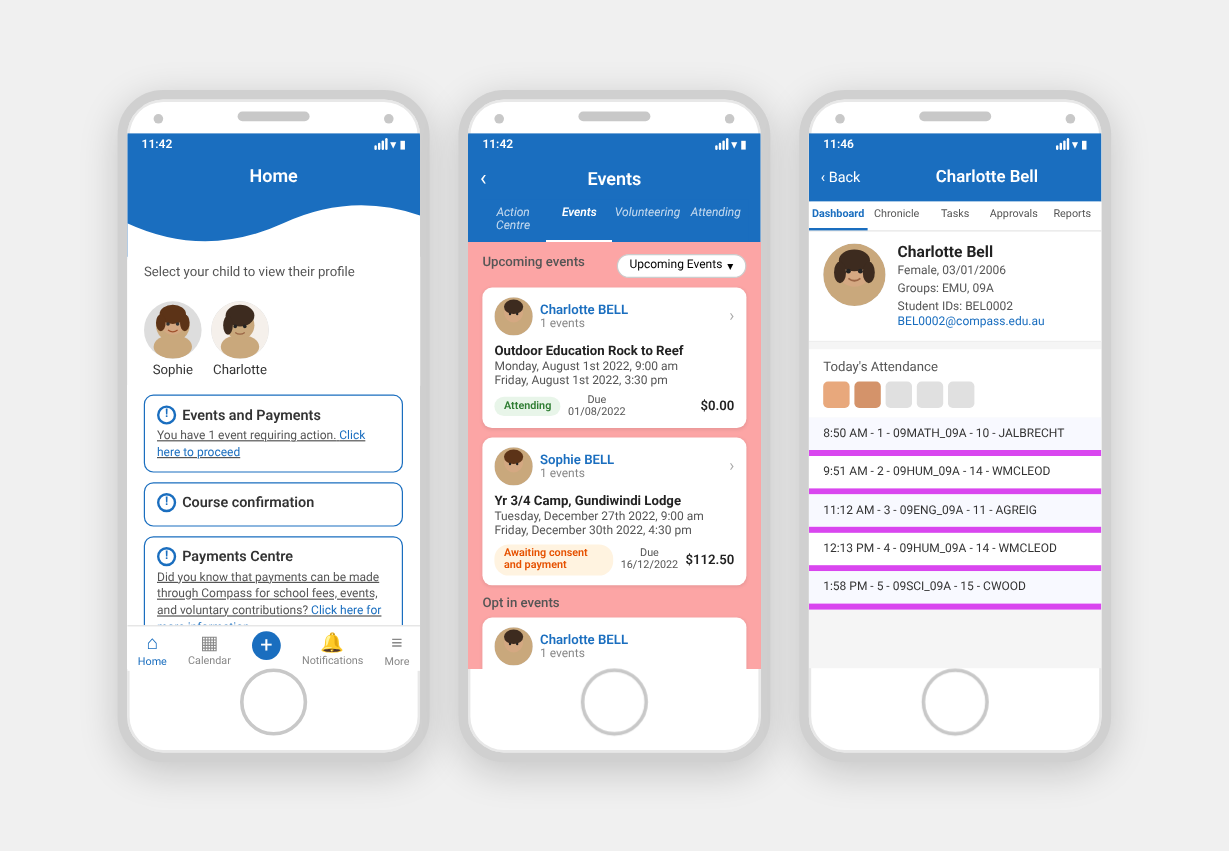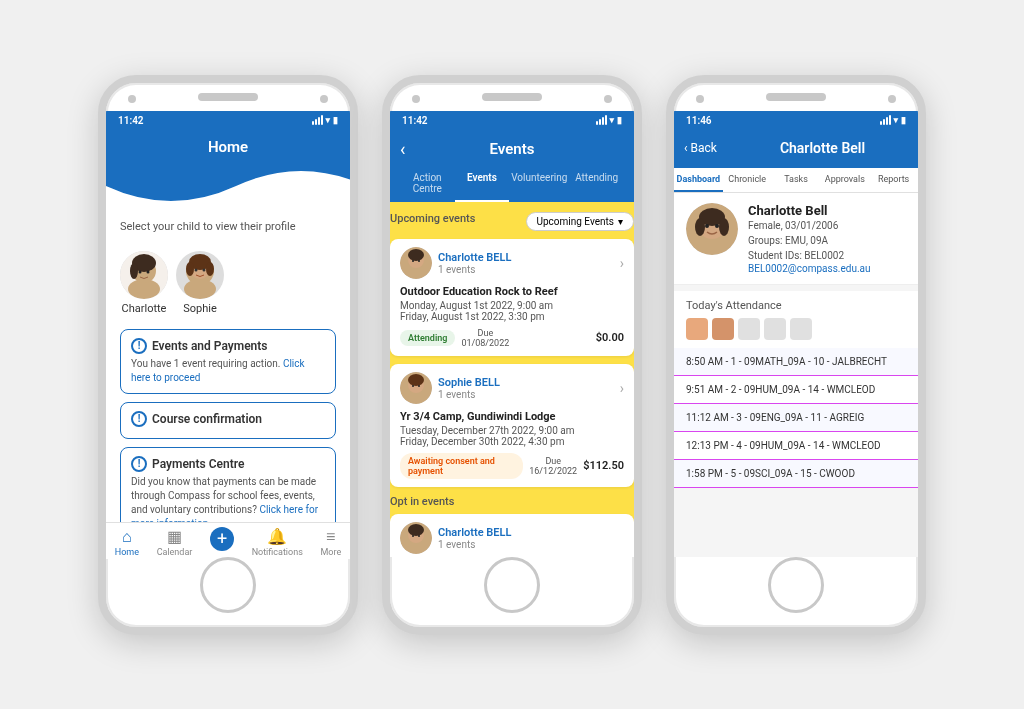--- a/index.html
+++ b/index.html
@@ -194,20 +194,21 @@
       align-items: center;
       justify-content: center;
       font-size: 10px;
       color: #1a6ebf;
       font-weight: 700;
     }
     .info-card-body {
       font-size: 10px;
       color: #555;
       line-height: 1.4;
+      text-decoration: underline;
     }
     .info-card-body a {
       color: #1a6ebf;
       text-decoration: none;
     }
     .p1-nav {
       position: absolute;
       bottom: 68px;
       left: 0; right: 0;
       background: #fff;
@@ -259,31 +260,32 @@
       padding: 0 0 0 0;
     }
     .p2-tab {
       flex: 1;
       text-align: center;
       padding: 6px 2px;
       font-size: 10px;
       color: rgba(255,255,255,0.75);
       cursor: pointer;
       border-bottom: 2px solid transparent;
+      font-style: italic;
     }
     .p2-tab.active {
       color: #fff;
       border-bottom: 2px solid #fff;
       font-weight: 600;
     }
     .p2-body {
       flex: 1;
       overflow-y: auto;
-      background: #fde047;
-      padding: 10px 0 60px;
+      background: #fca5a5;
+      padding: 10px 12px 60px;
     }
     .p2-section-label {
       font-size: 11px;
       color: #555;
       margin-bottom: 6px;
       font-weight: 500;
     }
     .p2-upcoming-row {
       display: flex;
       justify-content: space-between;
@@ -493,21 +495,21 @@
       font-weight: 700;
       margin-top: 6px;
     }
     .p3-schedule {
       background: #fff;
     }
     .schedule-row {
       padding: 8px 12px;
       font-size: 10px;
       color: #333;
-      border-bottom: 1px solid #d946ef;
+      border-bottom: 5px solid #d946ef;
     }
     .schedule-row:nth-child(odd) {
       background: #f8f9ff;
     }
 
     .face-svg {
       width: 100%;
       height: 100%;
     }
   </style>
@@ -541,53 +543,53 @@
           <path d="M0,20 Q65,50 130,20 Q195,-10 260,20 L260,50 L0,50 Z" fill="#fff"></path>
         </svg>
       </div>
 
       <div style="background:#fff; padding: 6px 14px 6px; position:relative; z-index:2; margin-top:-2px; display:flex; flex-direction:column;">
         <span class="p1-select-text">Select your child to view their profile</span>
         <div class="p1-avatars" style="padding:0; margin-top:0; background:transparent;">
           <div class="avatar-item">
             <div class="avatar-circle">
               <svg class="face-svg" viewBox="0 0 48 48">
+                <circle cx="24" cy="20" r="14" fill="#c9a87c"></circle>
+                <ellipse cx="24" cy="38" rx="16" ry="10" fill="#c9a87c"></ellipse>
+                <circle cx="24" cy="18" r="10" fill="#d4a882"></circle>
+
+                <ellipse cx="24" cy="11" rx="11" ry="8" fill="#5c3317"></ellipse>
+                <ellipse cx="14" cy="18" rx="4" ry="7" fill="#5c3317"></ellipse>
+                <ellipse cx="34" cy="18" rx="4" ry="7" fill="#5c3317"></ellipse>
+
+                <circle cx="20" cy="19" r="1.5" fill="#333"></circle>
+                <circle cx="28" cy="19" r="1.5" fill="#333"></circle>
+
+                <path d="M20 24 Q24 27 28 24" stroke="#a0522d" stroke-width="1" fill="none"></path>
+              </svg>
+            </div>
+            <span>Sophie</span>
+          </div>
+          <div class="avatar-item">
+            <div class="avatar-circle">
+              <svg class="face-svg" viewBox="0 0 48 48">
                 <circle cx="24" cy="24" r="24" fill="#f5f0eb"></circle>
                 <ellipse cx="24" cy="38" rx="16" ry="10" fill="#c9a87c"></ellipse>
                 <circle cx="24" cy="20" r="12" fill="#c9a87c"></circle>
 
                 <ellipse cx="24" cy="12" rx="12" ry="9" fill="#3d2b1f"></ellipse>
                 <ellipse cx="14" cy="20" rx="4" ry="8" fill="#3d2b1f"></ellipse>
 
                 <circle cx="20" cy="21" r="1.5" fill="#222"></circle>
                 <circle cx="28" cy="21" r="1.5" fill="#222"></circle>
 
                 <path d="M20 26 Q24 29 28 26" stroke="#9a6545" stroke-width="1" fill="none"></path>
               </svg>
             </div>
             <span>Charlotte</span>
-          </div>
-          <div class="avatar-item">
-            <div class="avatar-circle">
-              <svg class="face-svg" viewBox="0 0 48 48">
-                <circle cx="24" cy="20" r="14" fill="#c9a87c"></circle>
-                <ellipse cx="24" cy="38" rx="16" ry="10" fill="#c9a87c"></ellipse>
-                <circle cx="24" cy="18" r="10" fill="#d4a882"></circle>
-
-                <ellipse cx="24" cy="11" rx="11" ry="8" fill="#5c3317"></ellipse>
-                <ellipse cx="14" cy="18" rx="4" ry="7" fill="#5c3317"></ellipse>
-                <ellipse cx="34" cy="18" rx="4" ry="7" fill="#5c3317"></ellipse>
-
-                <circle cx="20" cy="19" r="1.5" fill="#333"></circle>
-                <circle cx="28" cy="19" r="1.5" fill="#333"></circle>
-
-                <path d="M20 24 Q24 27 28 24" stroke="#a0522d" stroke-width="1" fill="none"></path>
-              </svg>
-            </div>
-            <span>Sophie</span>
           </div>
         </div>
       </div>
 
       <div class="p1-body">
 
         <div class="info-card">
           <div class="info-card-title">
             <div class="circle-icon">!</div>
             <span>Events and Payments</span>

